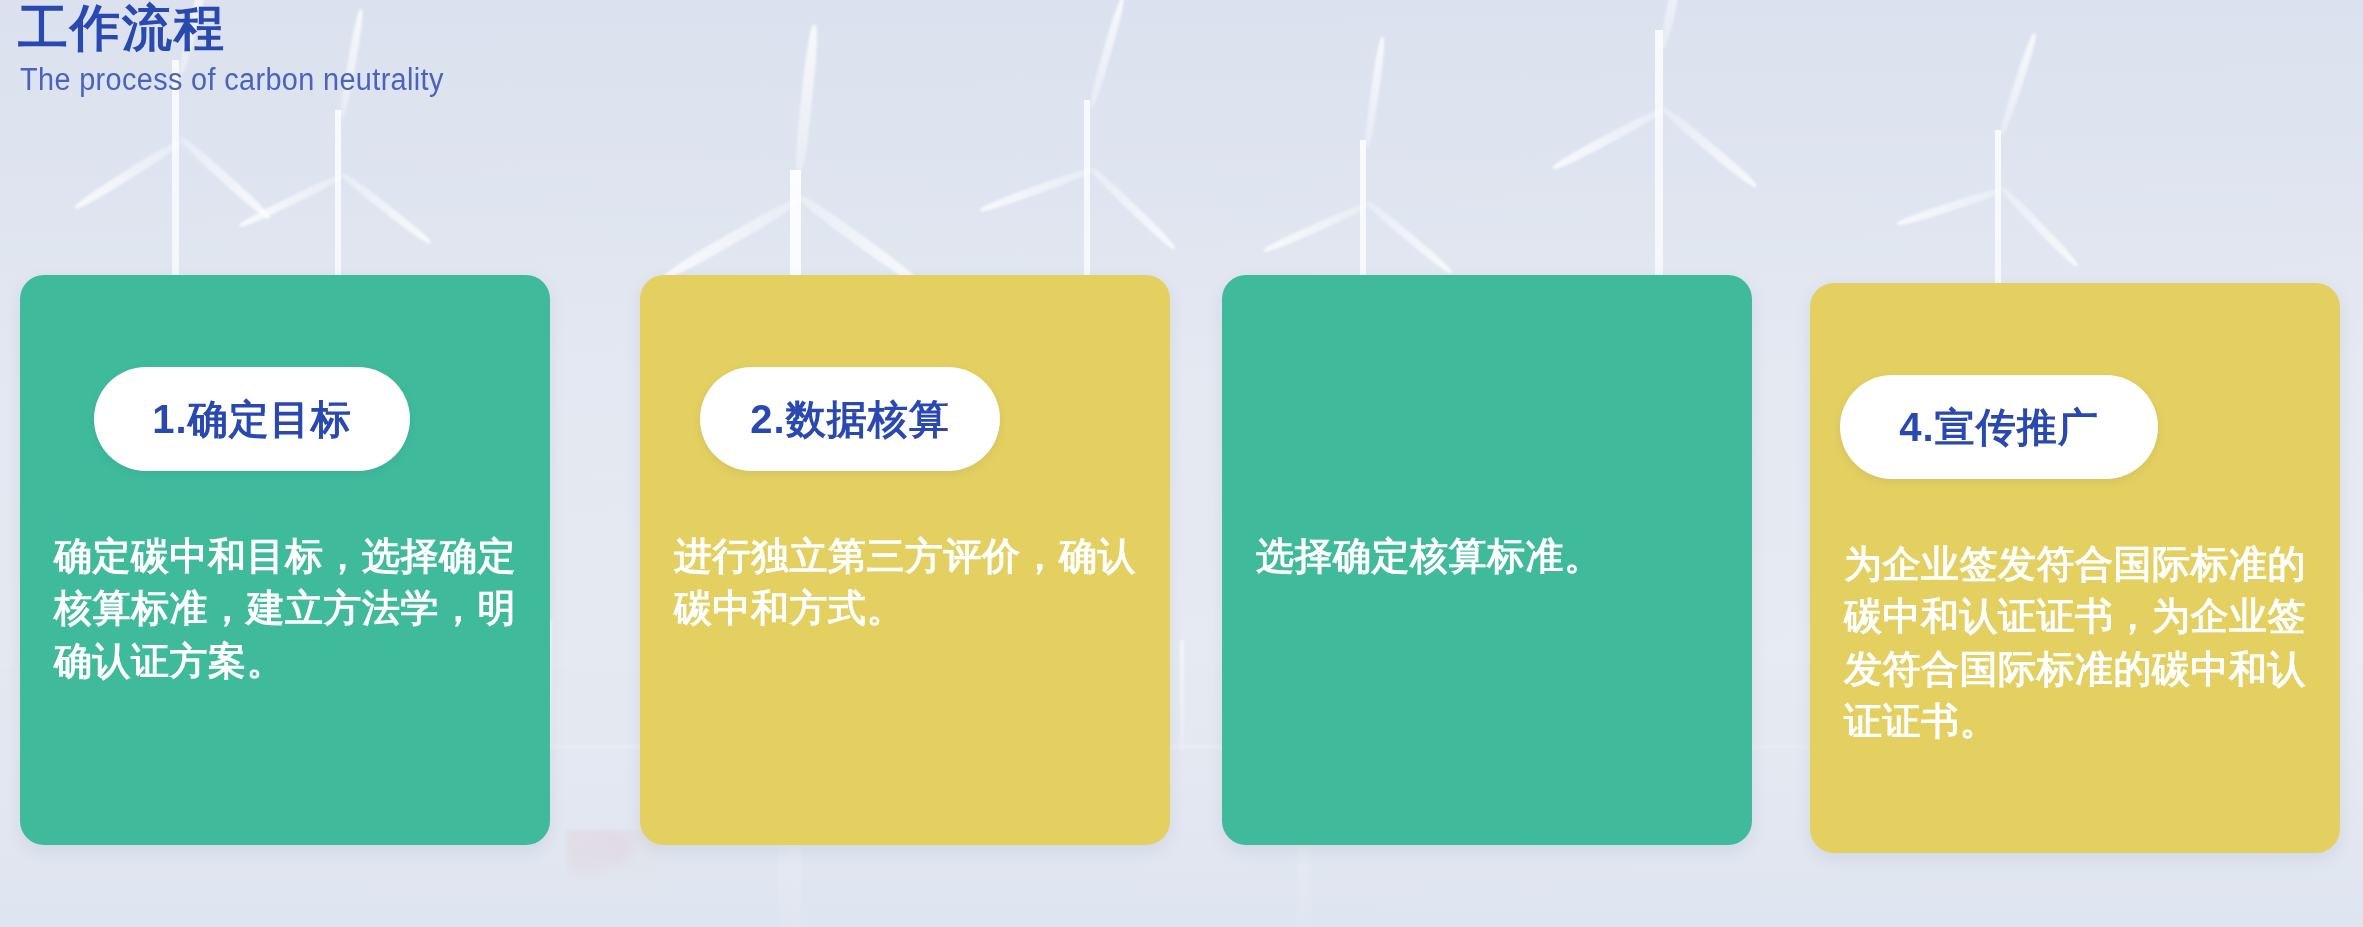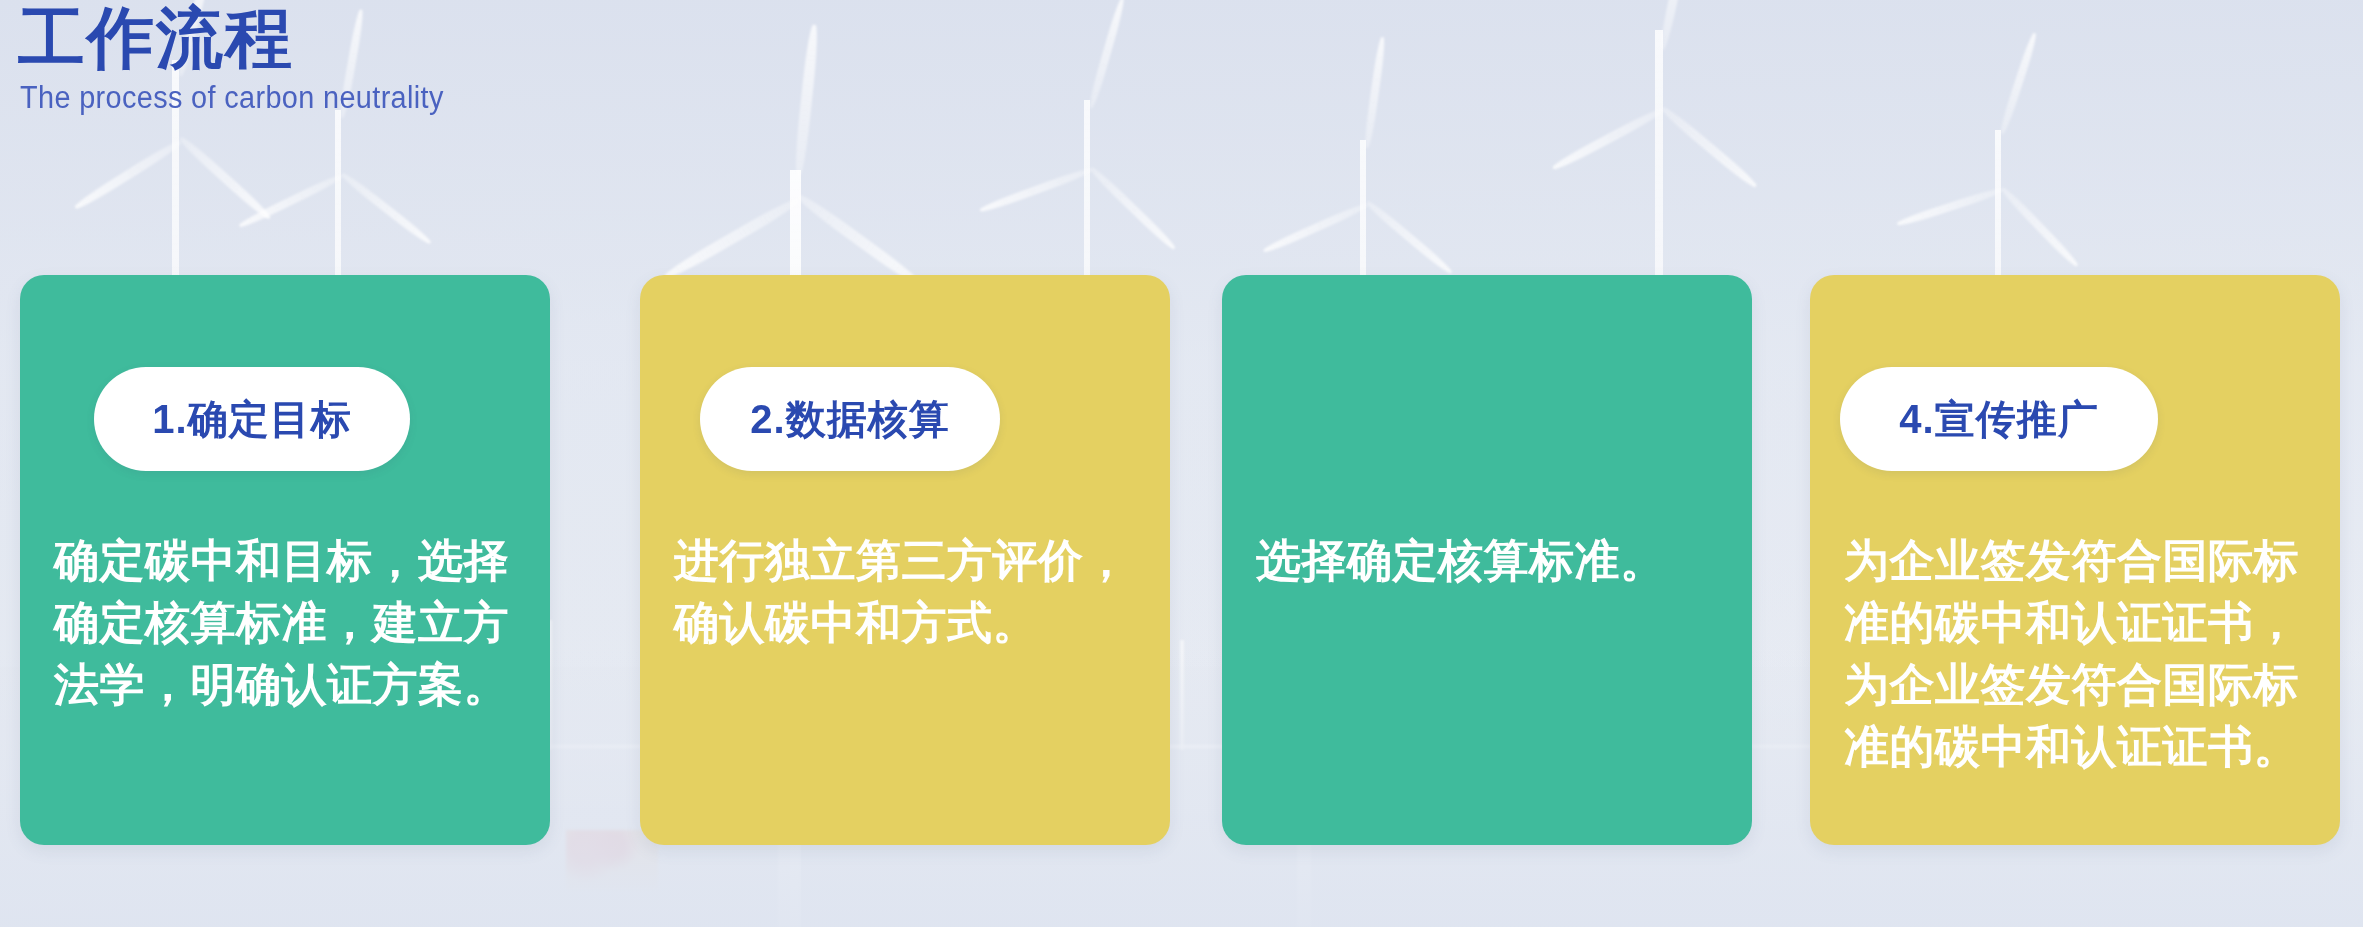--- a/index.html
+++ b/index.html
@@ -63,21 +63,21 @@
     filter: blur(1.6px);
   }
 
   
   .header {
     position: absolute;
     left: 18px;
     top: 2px;
   }
   .page-title {
-    font-size: 67px;
+    font-size: 50px;
     line-height: 1.06;
     font-weight: bold;
     color: #2a49b0;
     letter-spacing: 2px;
     margin: 0;
     white-space: nowrap;
   }
   .page-subtitle {
     margin: 8px 0 0 2px;
     font-size: 31px;
@@ -102,21 +102,21 @@
     position: absolute;
     top: 275px;
     width: 530px;
     height: 570px;
     border-radius: 24px;
     box-shadow: 0 6px 16px rgba(80, 95, 125, 0.10);
   }
   .card.c1 { left: 20px;   background: #3fbb9c; }
   .card.c2 { left: 615px;  background: #e4d061; margin-left: 25px; }
   .card.c3 { left: 1222px; background: #3fbb9c; }
-  .card.c4 { left: 1810px; background: #e4d061; }
+  .card.c4 { left: 1810px; background: #e4d061; margin-top: 8px; }
 
   .badge {
     position: absolute;
     top: 92px;
     height: 104px;
     background: #ffffff;
     border-radius: 60px;
     display: flex;
     align-items: center;
     justify-content: center;
@@ -136,21 +136,21 @@
   .card.c2 .badge { left: 60px;  width: 300px; }
   .card.c3 .badge { left: 30px;  width: 360px; }
   .card.c4 .badge { left: 30px;  width: 318px; }
 
   .card-body {
     position: absolute;
     left: 34px;
     right: 22px;
     top: 255px;
     color: #ffffff;
-    font-size: 45px;
+    font-size: 38px;
     font-weight: bold;
     line-height: 1.38;
     letter-spacing: 0.5px;
     word-break: break-all;
   }
 </style>
 </head>
 <body>
 
 <div id="stage">

